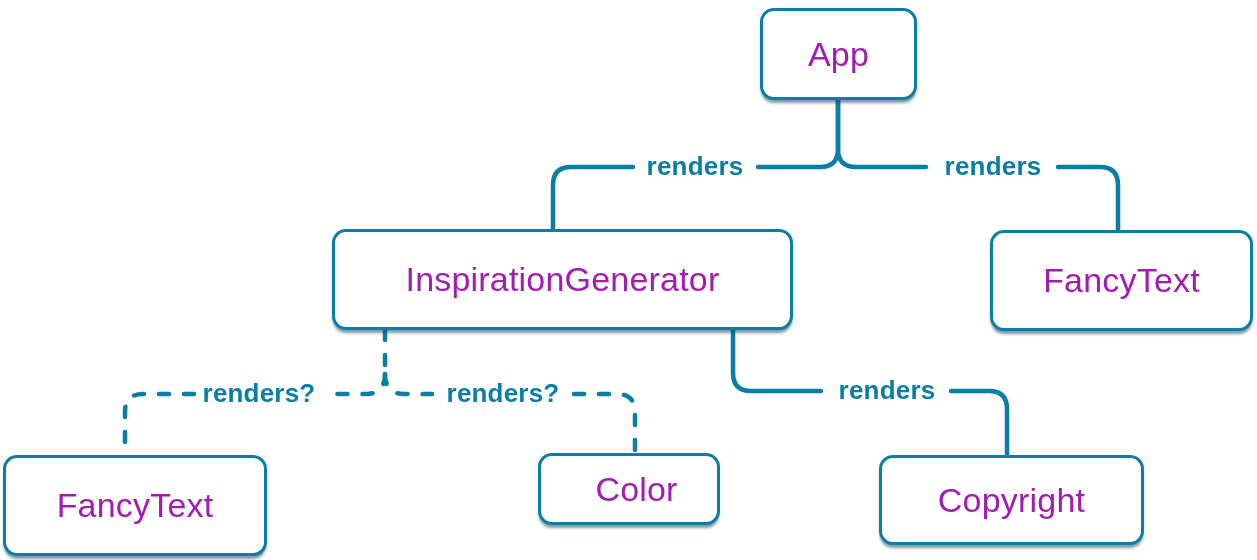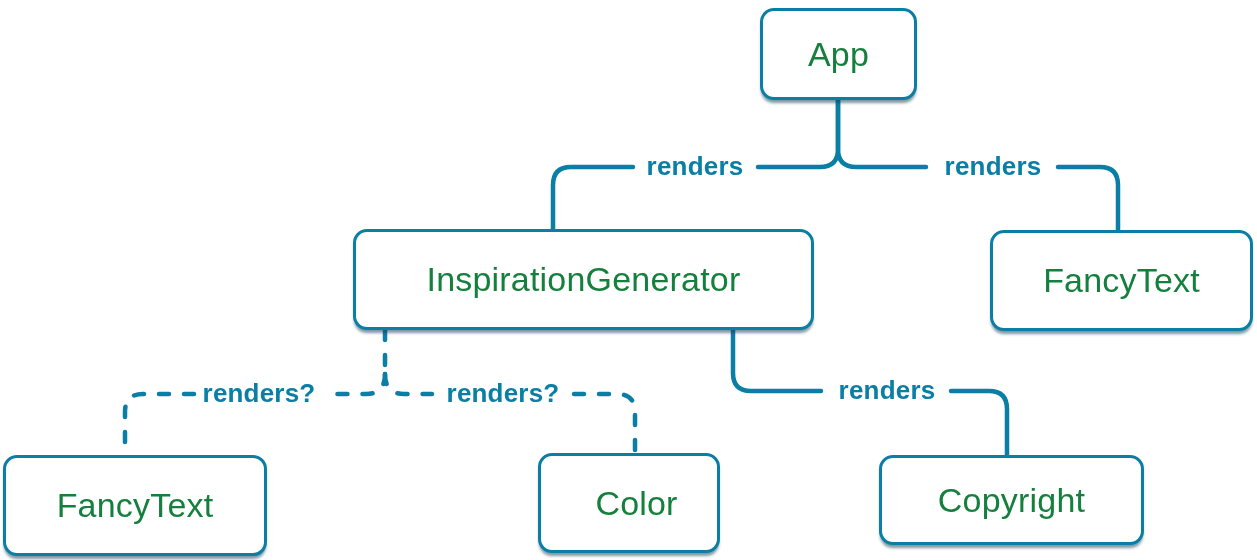--- a/index.html
+++ b/index.html
@@ -25,44 +25,44 @@
   }
   .node {
     position: absolute;
     box-sizing: border-box;
     background: #ffffff;
     border: 3px solid #0a7ea4;
     border-radius: 14px;
     display: flex;
     align-items: center;
     justify-content: center;
-    color: #15803d;
+    color: #a21caf;
     font-size: 34px;
     font-weight: 400;
     letter-spacing: 0.2px;
     box-shadow: 0 4px 3px -1px rgba(24, 66, 90, 0.55);
     white-space: nowrap;
   }
   .edge-label {
     position: absolute;
     transform: translate(-50%, -50%);
     color: #0a7ea4;
     font-size: 26px;
     font-weight: 700;
     letter-spacing: 0.2px;
     white-space: nowrap;
     line-height: 1;
     text-align: right;
   }
   
   .node-app            { left: 760px; top: 8px;   width: 157px; height: 92px; }
-  .node-inspiration    { left: 353px; top: 229px; width: 461px; height: 101px; }
+  .node-inspiration    { left: 332px; top: 229px; width: 461px; height: 101px; }
   .node-fancytext-top  { left: 990px; top: 230px; width: 263px; height: 101px; }
   .node-fancytext-bot  { left: 3px;   top: 455px; width: 264px; height: 101px; }
-  .node-color          { left: 538px; top: 453px; width: 182px; height: 100px; padding-left: 15px; }
+  .node-color          { left: 538px; top: 453px; width: 182px; height: 72px; padding-left: 15px; }
   .node-copyright      { left: 879px; top: 455px; width: 265px; height: 90px; }
   
   .label-app-ig        { left: 695px; top: 166px; }
   .label-app-ft        { left: 993px; top: 166px; }
   .label-ig-ft         { left: 259px; top: 393px; }
   .label-ig-color      { left: 503px; top: 393px; }
   .label-ig-copyright  { left: 887px; top: 390px; }
 </style>
 </head>
 <body>

